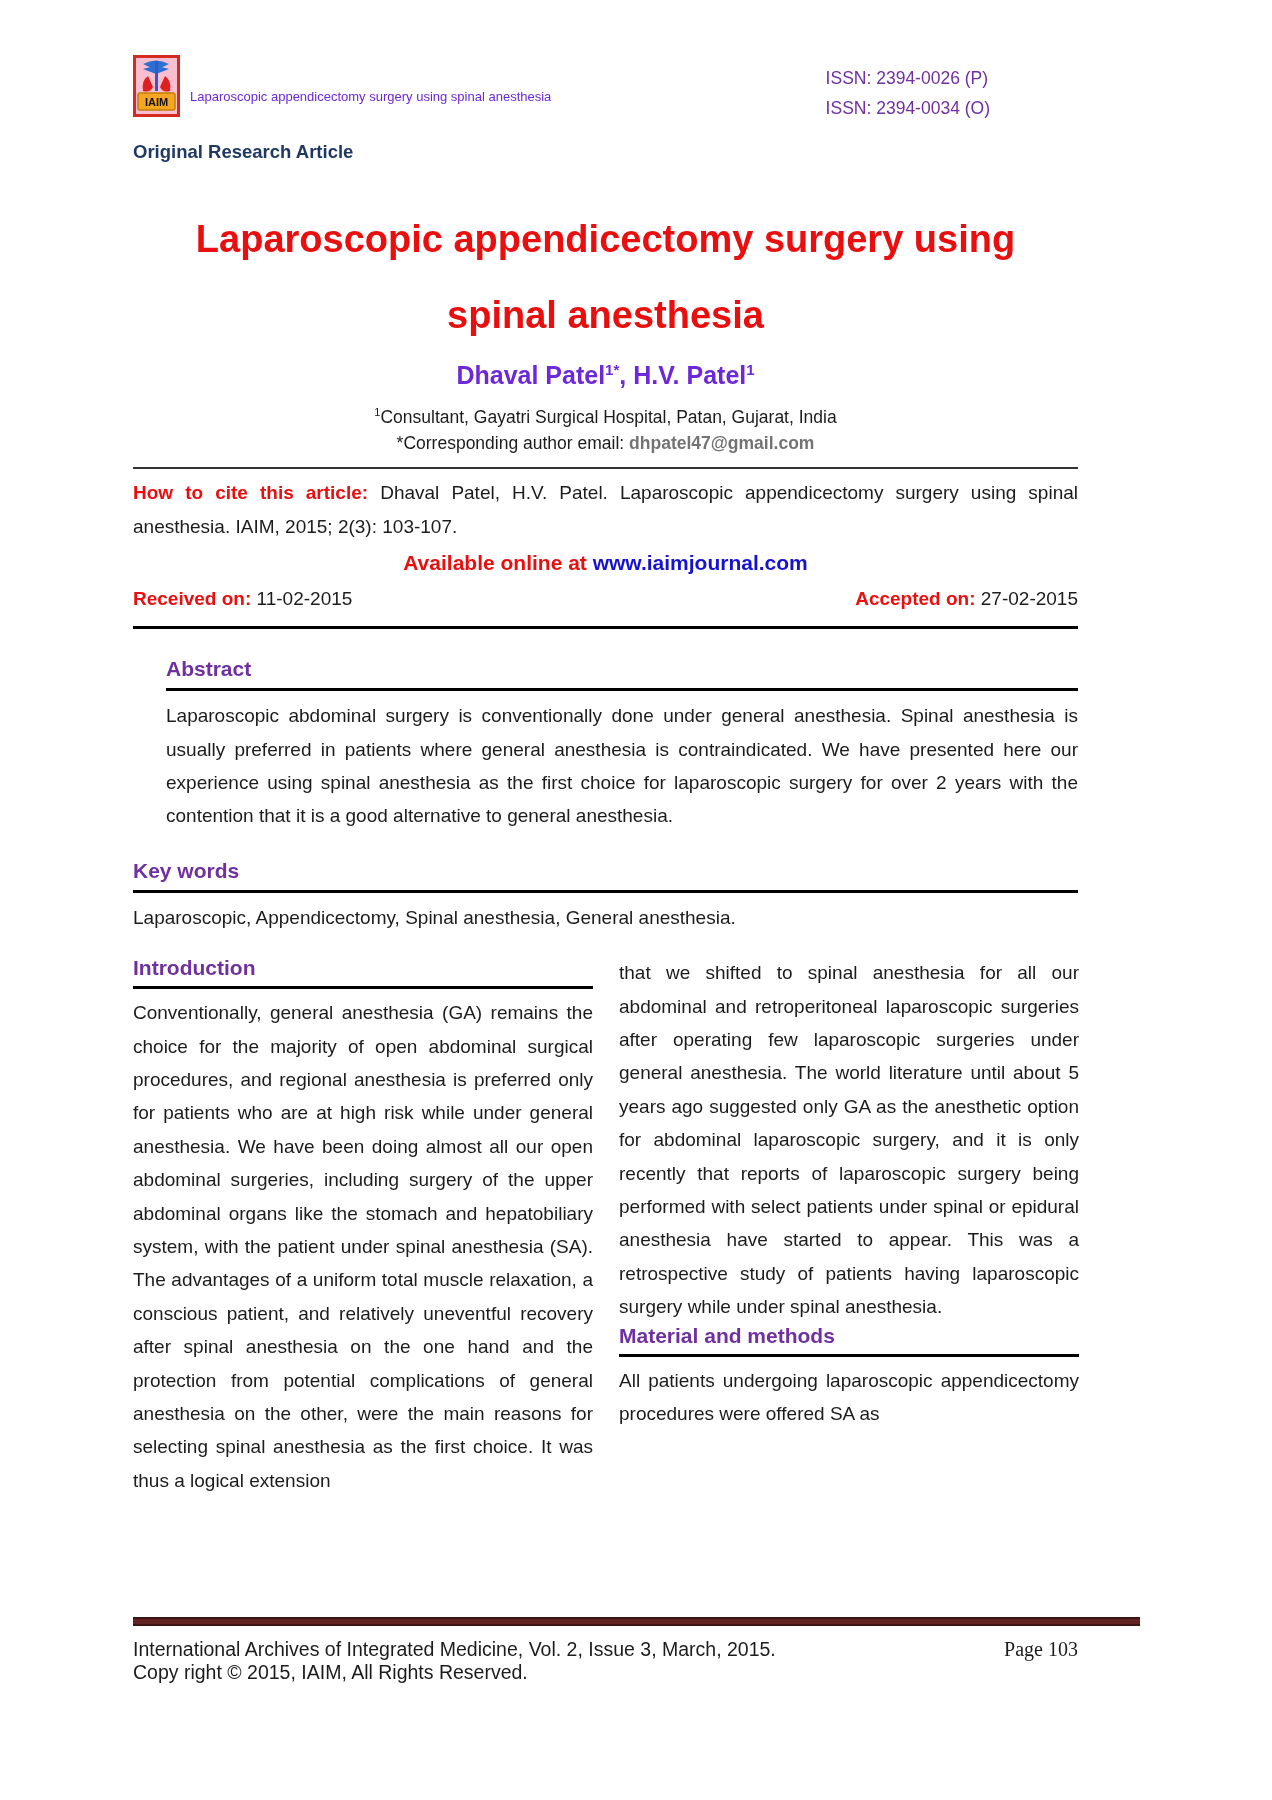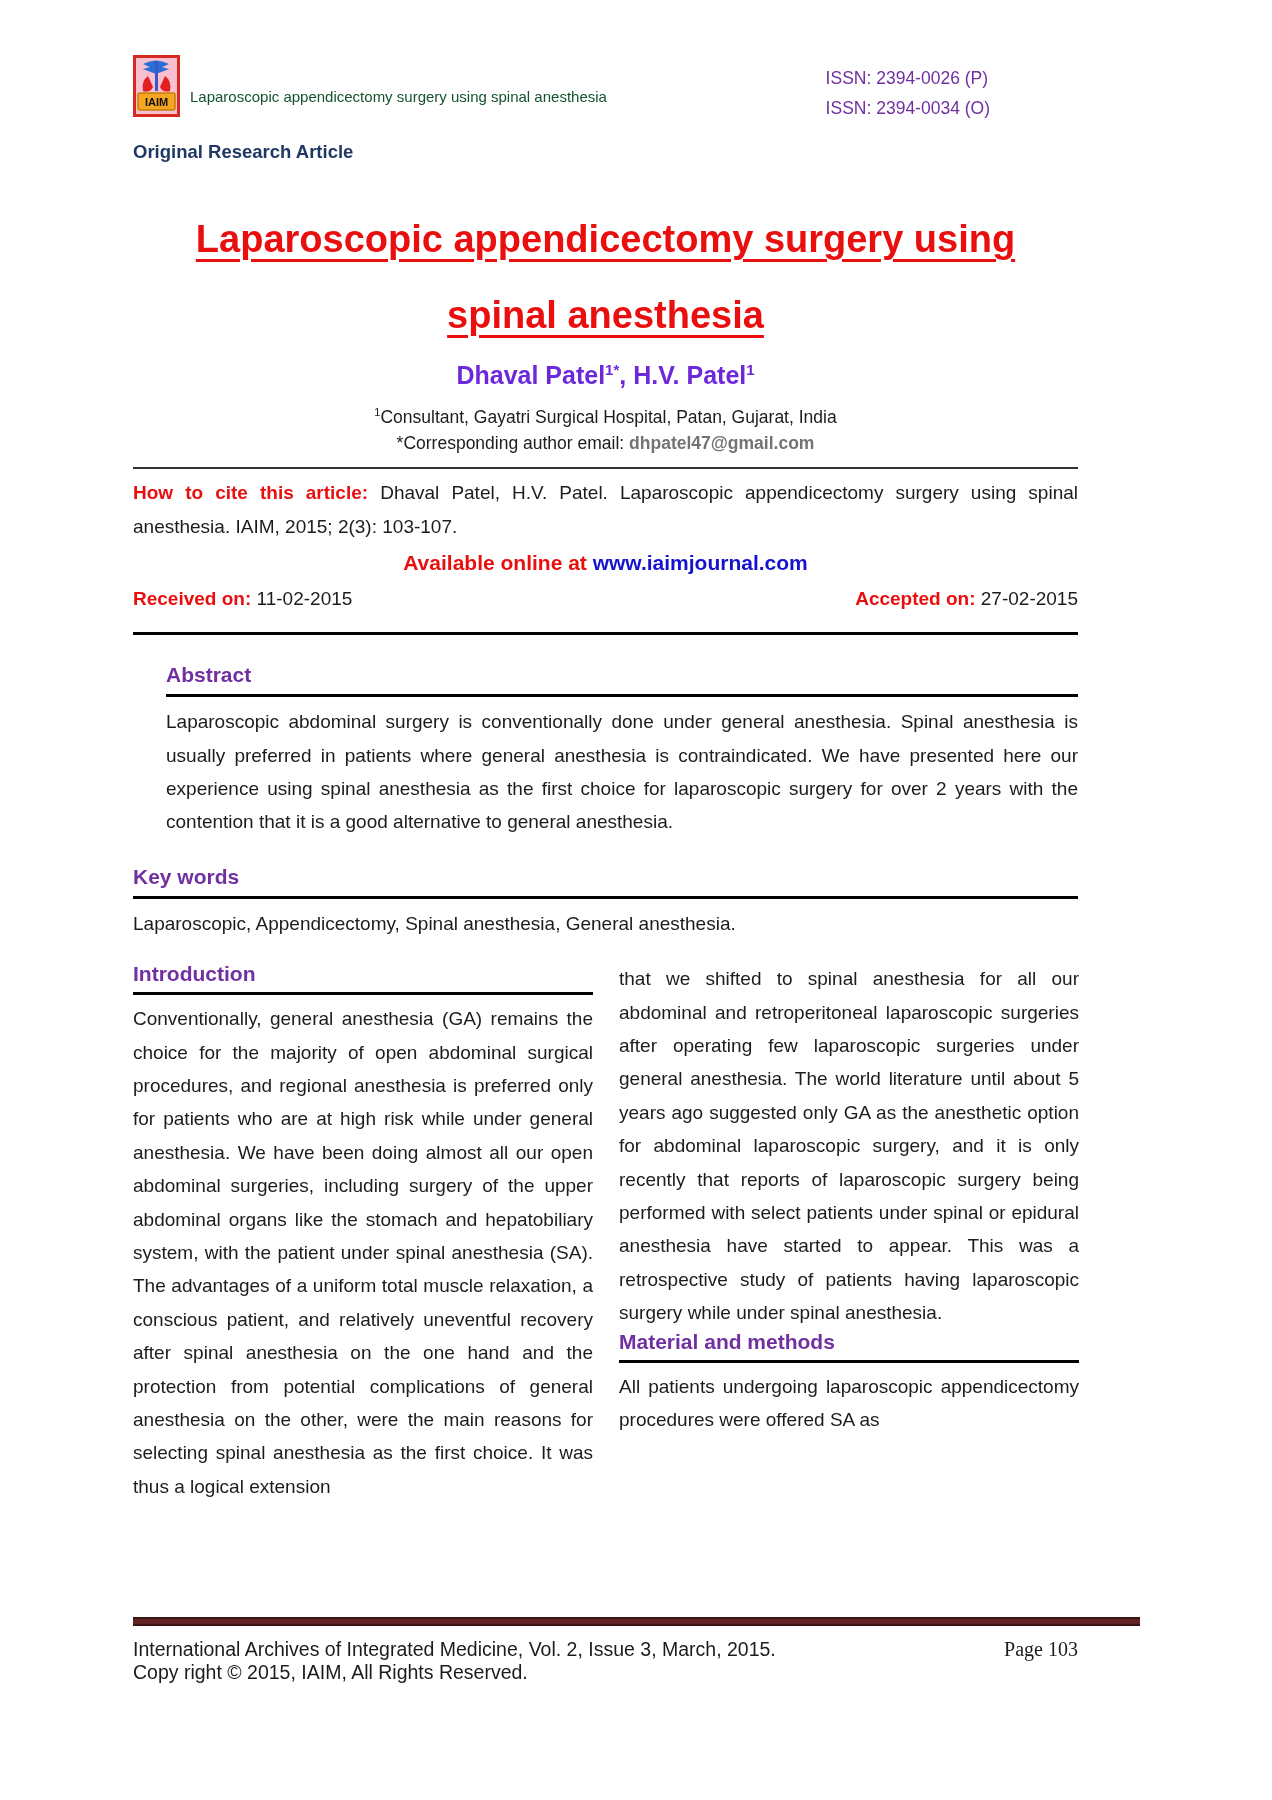--- a/index.html
+++ b/index.html
@@ -11,34 +11,34 @@
     padding:55px 194px 0 133px;
     background:#ffffff;
     font-family:"Liberation Sans", sans-serif;
     color:#1c1c1c;
     overflow:hidden;
   }
   
   .hdr{display:flex;align-items:flex-start;}
   .hdr-left{display:flex;align-items:center;flex:1;}
   .logo{width:47px;height:62px;flex:0 0 auto;}
-  .running-title{font-size:15px;margin-left:10px;color:#14532d;position:relative;top:10px;}
+  .running-title{font-size:13px;margin-left:10px;color:#6d28d9;position:relative;top:10px;}
   .issn{margin-right:88px;text-align:left;font-weight:normal;color:#7030a0;font-size:17.5px;line-height:30px;white-space:nowrap;position:relative;top:8px;}
   .article-type{margin-top:24px;font-weight:bold;font-size:18.5px;color:#1f3864;}
   
   .main-title{margin:38px 0 0 0;text-align:center;font-size:38px;font-weight:bold;color:#e90f0f;line-height:76px;}
-  .main-title span{text-decoration:underline;text-decoration-thickness:3px;text-underline-offset:7px;display:inline-block;}
+  .main-title span{text-decoration-thickness:3px;text-underline-offset:7px;display:inline-block;}
   .authors{margin-top:8px;text-align:center;font-size:25px;font-weight:bold;color:#6d28d9;}
   .authors sup{font-size:15px;}
   .affiliation{margin-top:16px;text-align:center;font-size:17.5px;}
   .affiliation sup{font-size:11px;}
   .corresponding{margin-top:5px;text-align:center;font-size:17.5px;}
   .email{color:#737373;font-weight:bold;}
   
-  .citebox{margin-top:13px;border-top:2px solid #333;border-bottom:3px solid #000;padding:7px 0 16px 0;}
+  .citebox{margin-top:13px;border-top:2px solid #333;border-bottom:3px solid #000;padding:7px 0 10px 0;}
   .cite-par{font-size:19px;line-height:34px;text-align:justify;}
   .red-label{color:#e90f0f;font-weight:bold;}
   .avail{ text-align:center;font-size:21px;font-weight:bold;line-height:38px;}
   .avail .red-label{font-size:21px;}
   .url{color:#1612d0;font-weight:bold;}
   .dates{display:flex;justify-content:space-between;font-size:19px;line-height:34px;}
   
   .sec-head{font-size:21px;font-weight:bold;color:#7030a0;}
   .rule{height:3px;background:#000;margin-top:7px;}
   .abstract-sec{margin-top:28px;margin-left:33px;}

